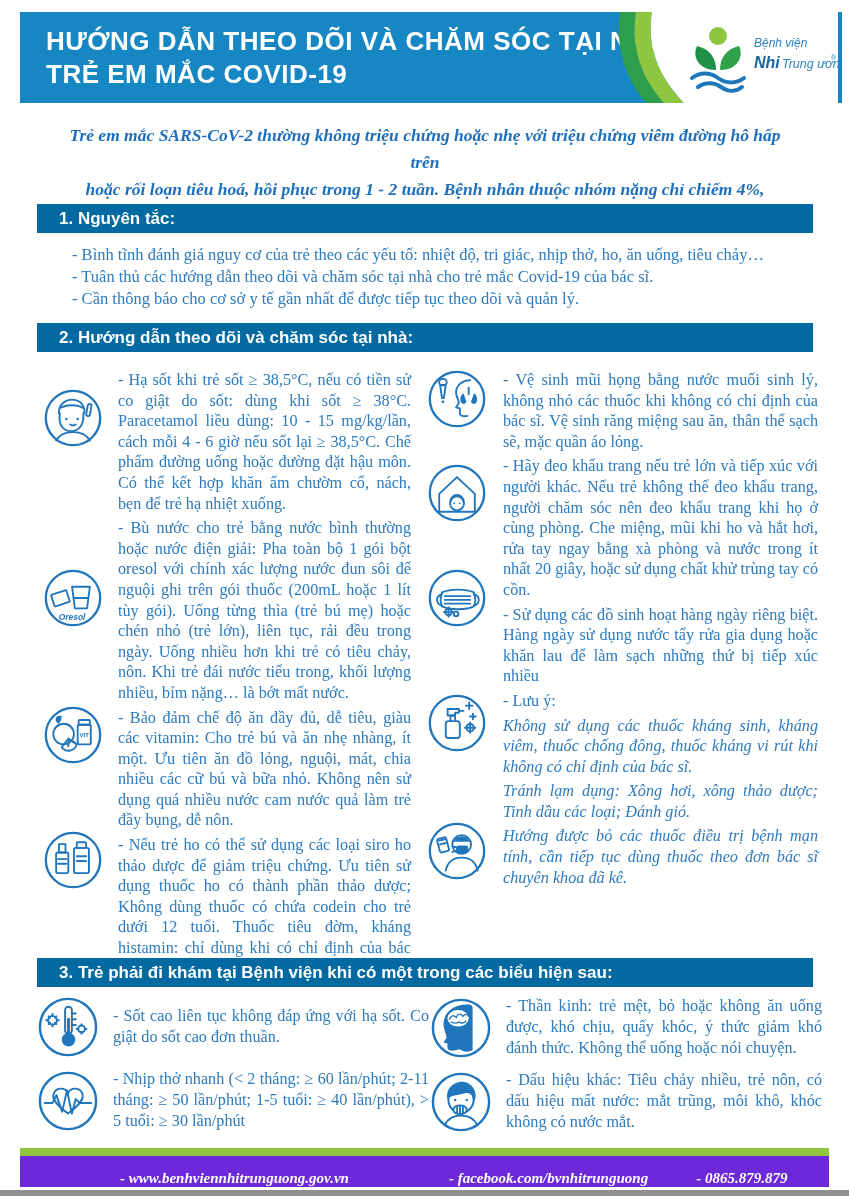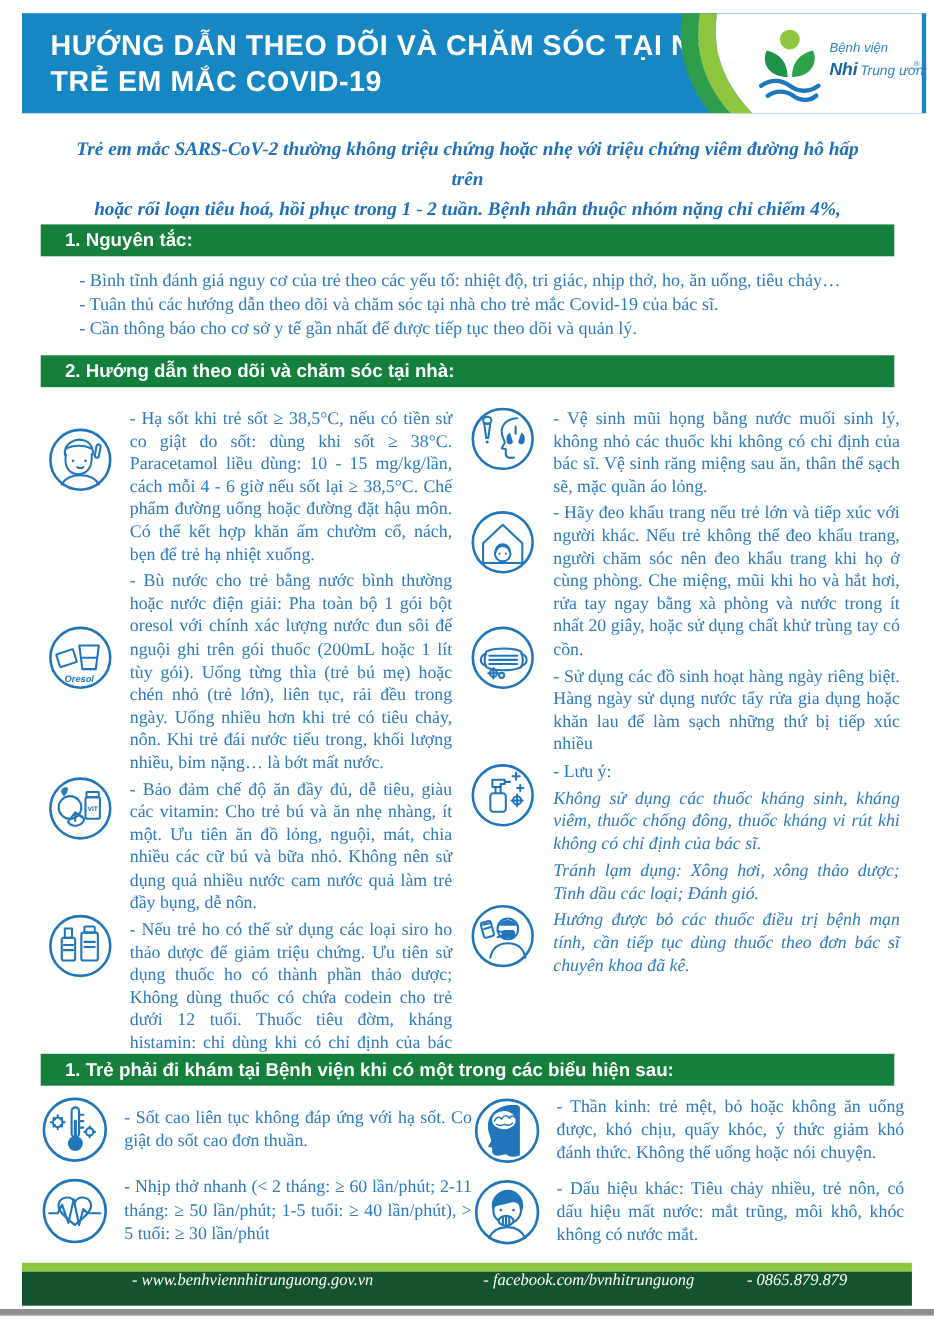--- a/index.html
+++ b/index.html
@@ -8,21 +8,21 @@
   
   .header{position:absolute;left:20px;top:12px;width:822px;height:91px;background:#1787c3;}
   .header-title{position:absolute;left:26px;top:13px;color:#ffffff;
         font-family:"Liberation Sans",sans-serif;font-weight:bold;
         font-size:26px;line-height:33px;letter-spacing:.5px;}
   .logo-panel{position:absolute;right:0;top:0;}
   
   .intro{position:absolute;left:55px;top:122px;width:740px;text-align:center;
         color:#1d6fbb;font-weight:bold;font-style:italic;font-size:17.5px;line-height:27px;}
   
-  .bar{position:absolute;left:37px;width:776px;height:29px;background:#15803d;
+  .bar{position:absolute;left:37px;width:776px;height:29px;background:#0369a1;
         color:#ffffff;font-family:"Liberation Sans",sans-serif;font-weight:bold;
         font-size:17px;line-height:29px;padding-left:22px;box-sizing:border-box;}
   .bar1{top:204px}.bar2{top:323px}.bar3{top:958px}
   
   .blue-text{color:#2d7abc;}
   .s1-bullets{position:absolute;left:72px;top:244px;width:748px;
         font-size:16.5px;line-height:22px;}
   .s1-bullets div{margin:0;}
   .col{position:absolute;top:366px;box-sizing:border-box;}
   .col-left{left:37px;width:378px;padding-left:77px;}
@@ -35,22 +35,22 @@
   .ri1{left:2px;top:3px}.ri2{left:2px;top:97px}.ri3{left:2px;top:202px}.ri4{left:2px;top:327px}.ri5{left:2px;top:455px}
   
   .s3col{position:absolute;top:996px;}
   .s3-left{left:37px;width:392px;}
   .s3-right{left:430px;width:392px;}
   .s3row{display:flex;align-items:center;gap:14px;margin-bottom:11px;}
   .s3row svg{flex:0 0 62px;}
   .s3row .txt{font-size:16.2px;line-height:21px;text-align:justify;}
   
   .footer-stripe{position:absolute;left:20px;top:1148px;width:809px;height:8px;background:#8ec63f;}
-  .footer-bar{position:absolute;left:20px;top:1156px;width:809px;height:31px;background:#14532d;
-        display:flex;align-items:flex-start;color:#ffffff;font-style:italic;font-weight:normal;
+  .footer-bar{position:absolute;left:20px;top:1156px;width:809px;height:31px;background:#6d28d9;
+        display:flex;align-items:flex-end;color:#ffffff;font-style:italic;font-weight:bold;
         font-size:15px;padding-left:100px;box-sizing:border-box;}
   .footer-bar .fitem{white-space:nowrap;}
   .fw{margin-right:100px;}.ff{margin-right:48px;}
   .grey-bar{position:absolute;left:0;top:1190px;width:849px;height:6px;background:#8f8f8f;}
   
   .ic{stroke:#2176bb;fill:none;stroke-width:2;stroke-linecap:round;stroke-linejoin:round;}
   .icf{fill:#2176bb;stroke:none;}
   .icw{fill:#ffffff;}
   .ictext{fill:#2176bb;font-family:"Liberation Sans",sans-serif;font-weight:bold;}
 </style>
@@ -193,21 +193,21 @@
     </svg>
     <p>- Vệ sinh mũi họng bằng nước muối sinh lý, không nhỏ các thuốc khi không có chỉ định của bác sĩ. Vệ sinh răng miệng sau ăn, thân thể sạch sẽ, mặc quần áo lỏng.</p>
     <p>- Hãy đeo khẩu trang nếu trẻ lớn và tiếp xúc với người khác. Nếu trẻ không thể đeo khẩu trang, người chăm sóc nên đeo khẩu trang khi họ ở cùng phòng. Che miệng, mũi khi ho và hắt hơi, rửa tay ngay bằng xà phòng và nước trong ít nhất 20 giây, hoặc sử dụng chất khử trùng tay có cồn.</p>
     <p>- Sử dụng các đồ sinh hoạt hàng ngày riêng biệt. Hàng ngày sử dụng nước tẩy rửa gia dụng hoặc khăn lau để làm sạch những thứ bị tiếp xúc nhiều</p>
     <p class="note-label">- Lưu ý:</p>
     <p class="note-italic">Không sử dụng các thuốc kháng sinh, kháng viêm, thuốc chống đông, thuốc kháng vi rút khi không có chỉ định của bác sĩ.</p>
     <p class="note-italic">Tránh lạm dụng: Xông hơi, xông thảo dược; Tinh dầu các loại; Đánh gió.</p>
     <p class="note-italic">Hướng được bỏ các thuốc điều trị bệnh mạn tính, cần tiếp tục dùng thuốc theo đơn bác sĩ chuyên khoa đã kê.</p>
   </div>
 
-  <div class="bar bar3">1. Trẻ phải đi khám tại Bệnh viện khi có một trong các biểu hiện sau:</div>
+  <div class="bar bar3">3. Trẻ phải đi khám tại Bệnh viện khi có một trong các biểu hiện sau:</div>
 
   <div class="s3col s3-left blue-text">
     <div class="s3row">
       <svg width="62" height="62" viewBox="0 0 64 64">
         <circle cx="32" cy="32" r="29" class="icw" stroke="#2176bb" stroke-width="2.5"></circle>
         <rect class="ic" x="29" y="11" width="7" height="28" rx="3.5"></rect>
         <path class="ic" d="M36,18 L40,18 M36,24 L40,24 M36,30 L40,30"></path>
         <circle class="icf" cx="32.5" cy="45" r="7"></circle>
         <path d="M32.5,40 L32.5,24" stroke="#2176bb" stroke-width="3" stroke-linecap="round"></path>
         <circle class="ic" cx="16" cy="25" r="4.5"></circle>

